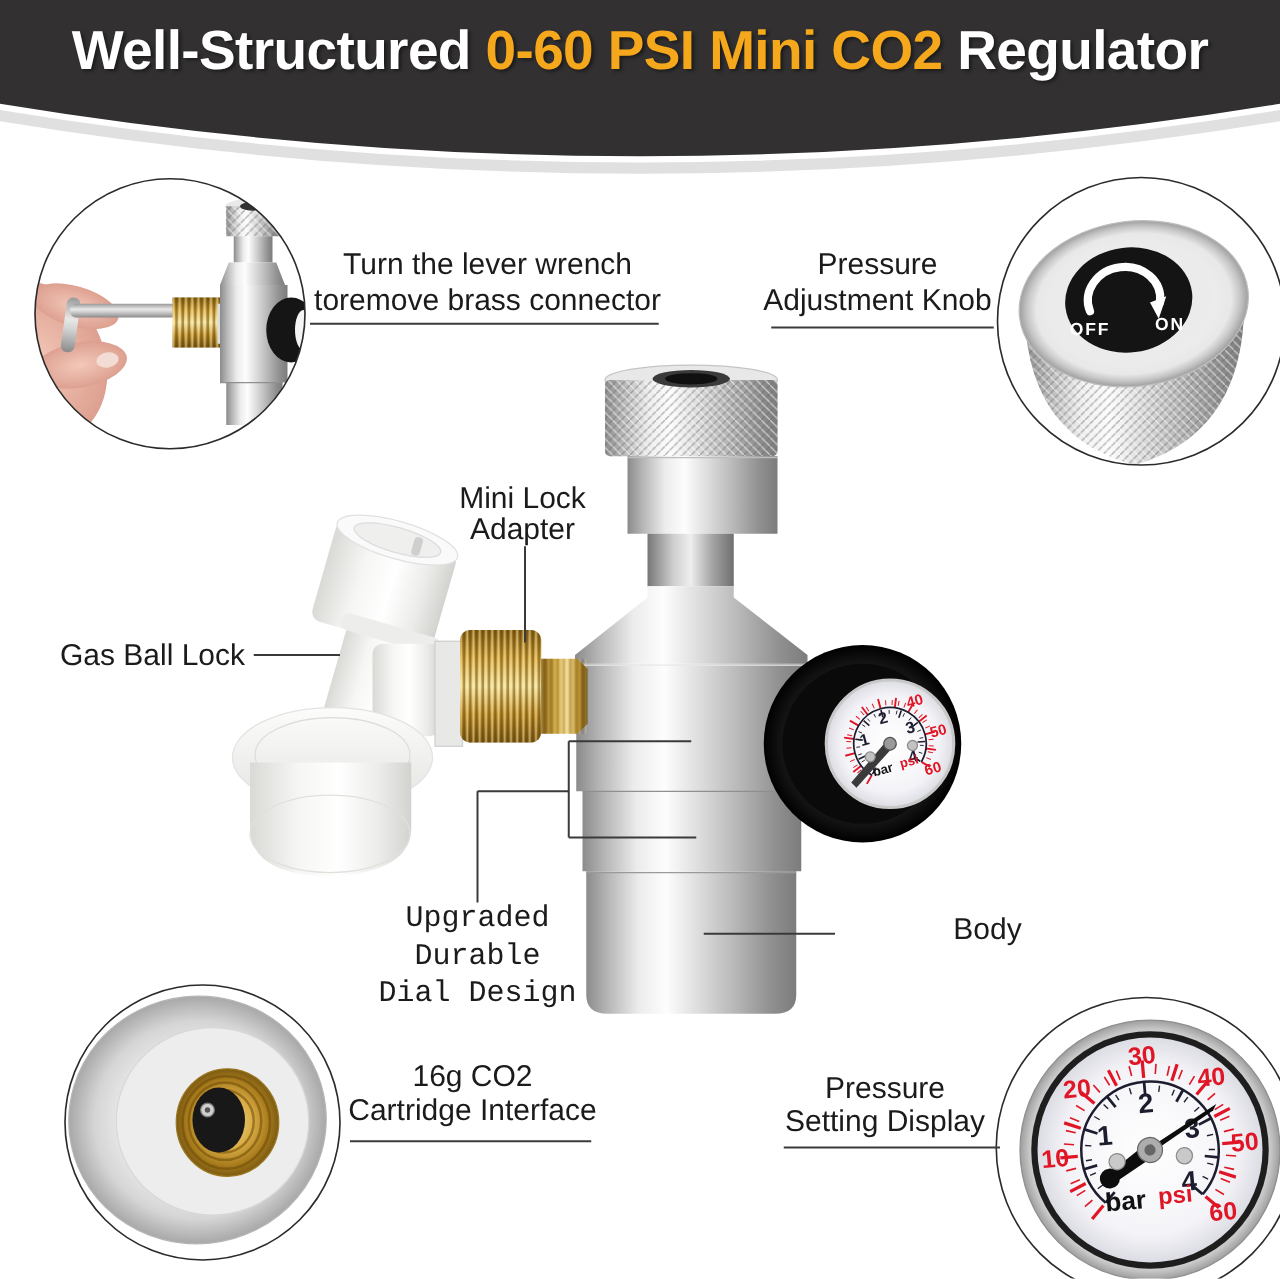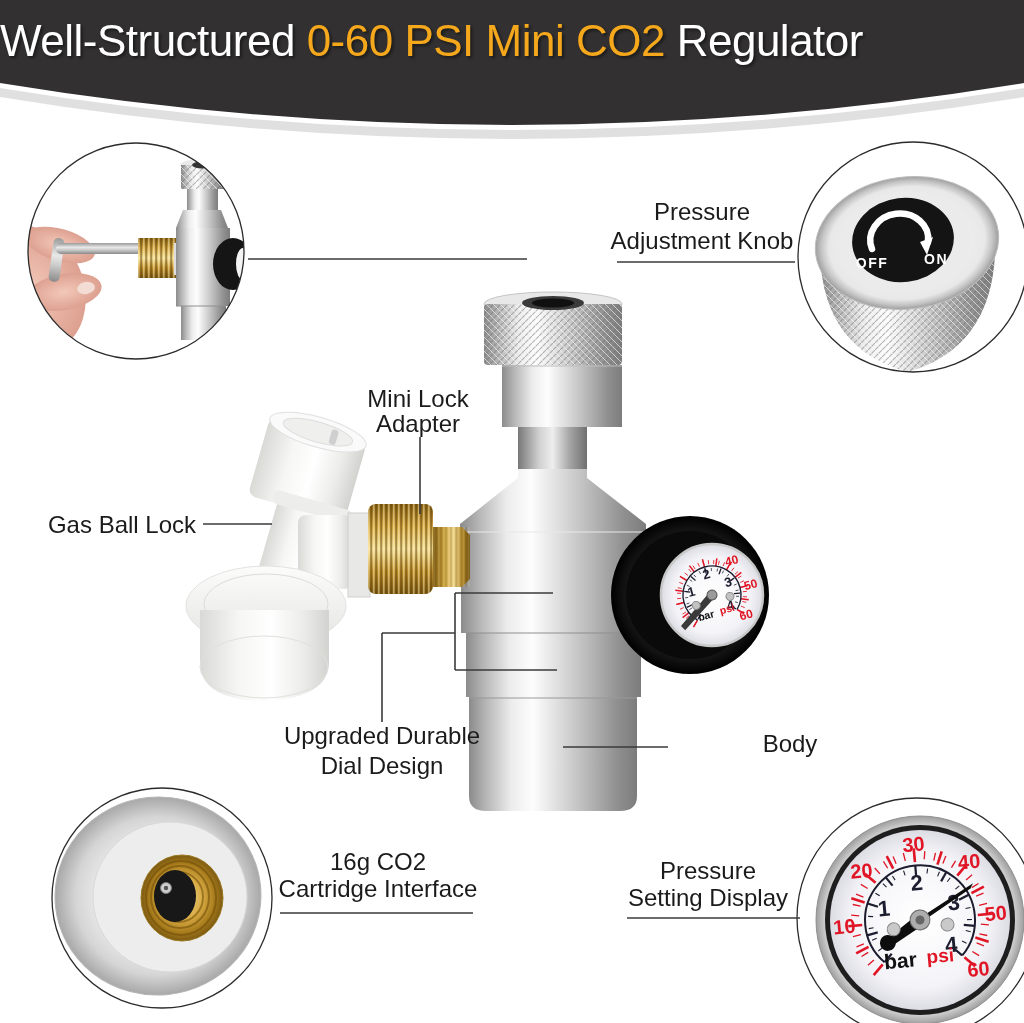--- a/index.html
+++ b/index.html
@@ -1,20 +1,20 @@
 <!DOCTYPE html>
 <html><head>
 <meta charset="utf-8">
 <style>
   html,body{margin:0;padding:0;background:#fff;}
   #stage{position:relative;width:1024px;height:1023px;background:#fff;overflow:hidden;
          font-family:"Liberation Sans",sans-serif;}
   #art{position:absolute;left:0;top:0;}
-  .banner-title{position:absolute;left:0;top:16px;width:1024px;
-    font-size:44px;font-weight:normal;color:#ffffff;letter-spacing:-0.5px;
+  .banner-title{position:absolute;left:0;top:16px;width:1024px;text-align:center;
+    font-size:44px;font-weight:bold;color:#ffffff;letter-spacing:-0.5px;
     text-shadow:2px 2px 3px rgba(0,0,0,0.45);white-space:nowrap;}
   .banner-title .hl{color:#F6A81C;}
   .lbl{position:absolute;text-align:center;font-size:24px;line-height:29px;color:#1b1b1b;}
   .lbl.tight{line-height:25px;}
   .lbl.mid{line-height:30px;}
 </style>
 </head>
 <body>
 
 <div id="stage">
@@ -478,36 +478,40 @@
     <line x1="455" y1="593" x2="553" y2="593"></line>
     <line x1="455" y1="670" x2="557" y2="670"></line>
     <line x1="563" y1="747" x2="668" y2="747"></line>
     <line x1="280" y1="913" x2="473" y2="913"></line>
     <line x1="627" y1="918" x2="800" y2="918"></line>
   </g>
 </svg>
 
 <div class="banner-title"><span>Well-Structured</span><span class="hl"> 0-60 PSI Mini CO2 </span><span>Regulator</span></div>
 
+<div class="lbl" style="left:245px;top:197px;width:290px;">
+  <div>Turn the lever wrench</div>
+  <div>toremove brass connector</div>
+</div>
 
 <div class="lbl" style="left:598px;top:197px;width:208px;">
   <div>Pressure</div>
   <div>Adjustment Knob</div>
 </div>
 
 <div class="lbl tight" style="left:343px;top:386px;width:150px;">
   <div>Mini Lock</div>
   <div>Adapter</div>
 </div>
 
 <div class="lbl" style="left:46px;top:510px;width:152px;">
   <div>Gas Ball Lock</div>
 </div>
 
-<div class="lbl mid" style="left:283px;top:721px;width:198px;">
+<div class="lbl mid" style="left:283px;top:721px;width:198px;font-family:Liberation Mono, monospace;">
   <div>Upgraded Durable</div>
   <div>Dial Design</div>
 </div>
 
 <div class="lbl mid" style="left:676px;top:729px;width:228px;">
   <div>Body</div>
 </div>
 
 <div class="lbl" style="left:278px;top:848px;width:200px;line-height:27px;">
   <div>16g CO2</div>

